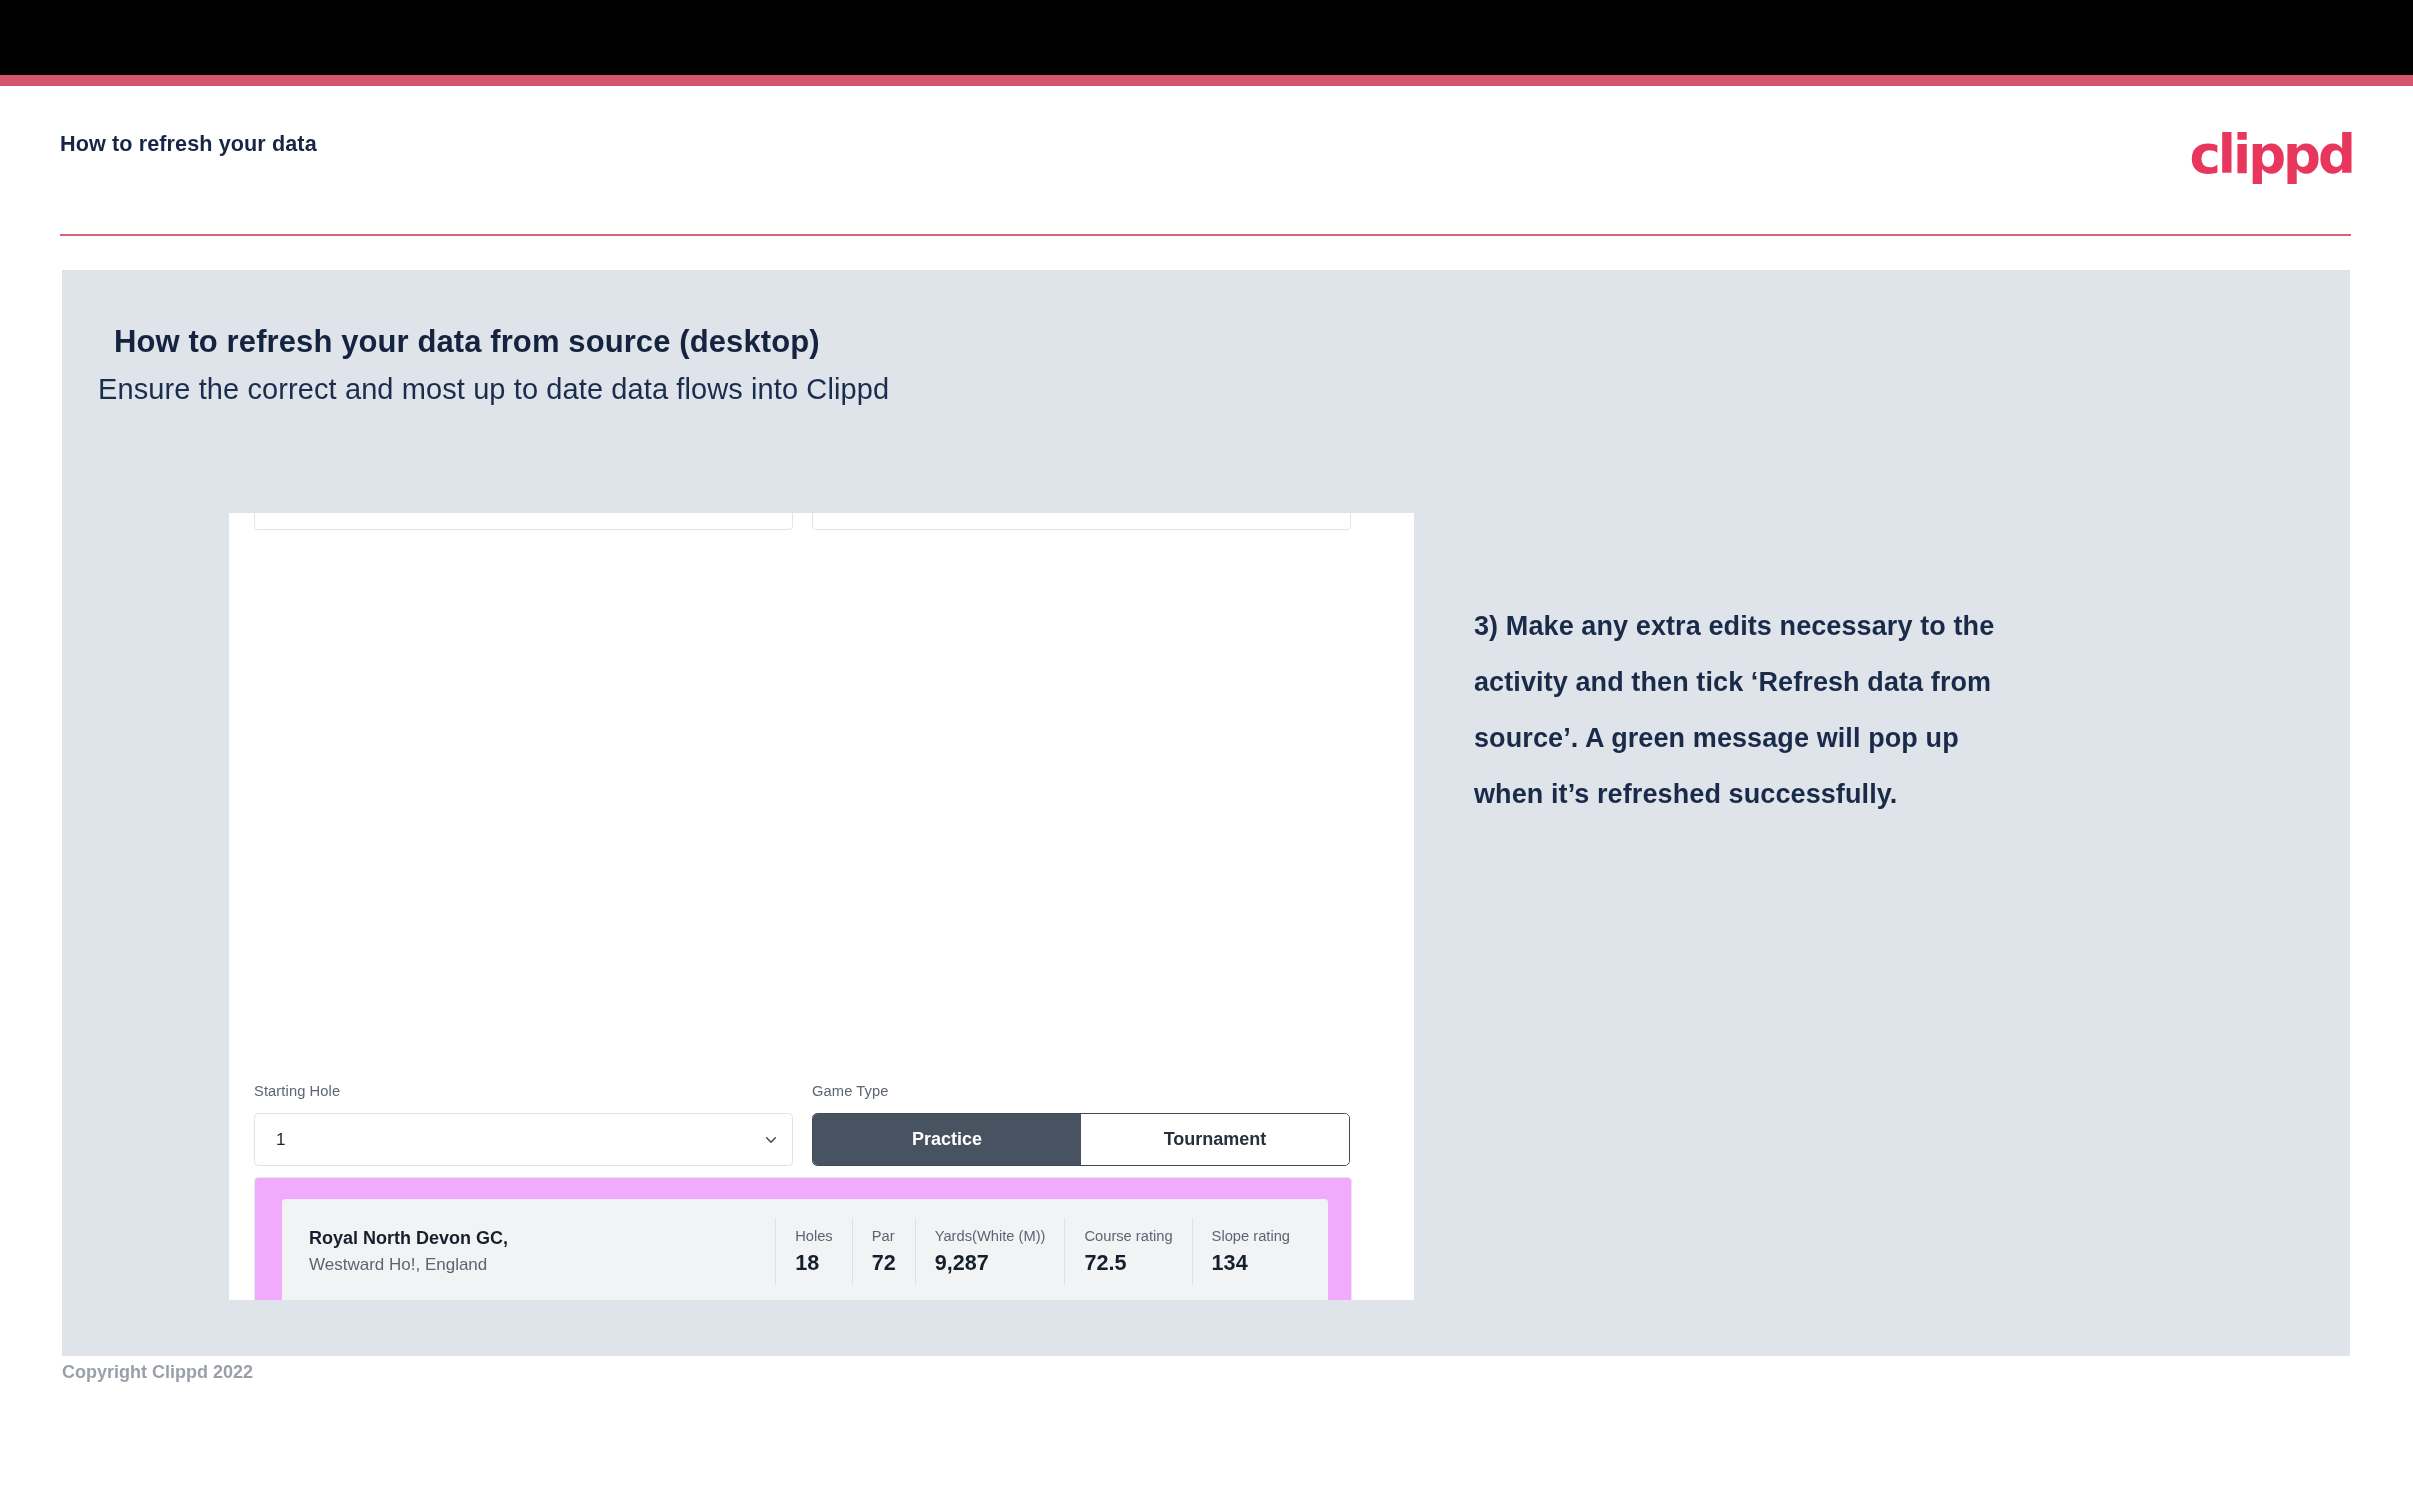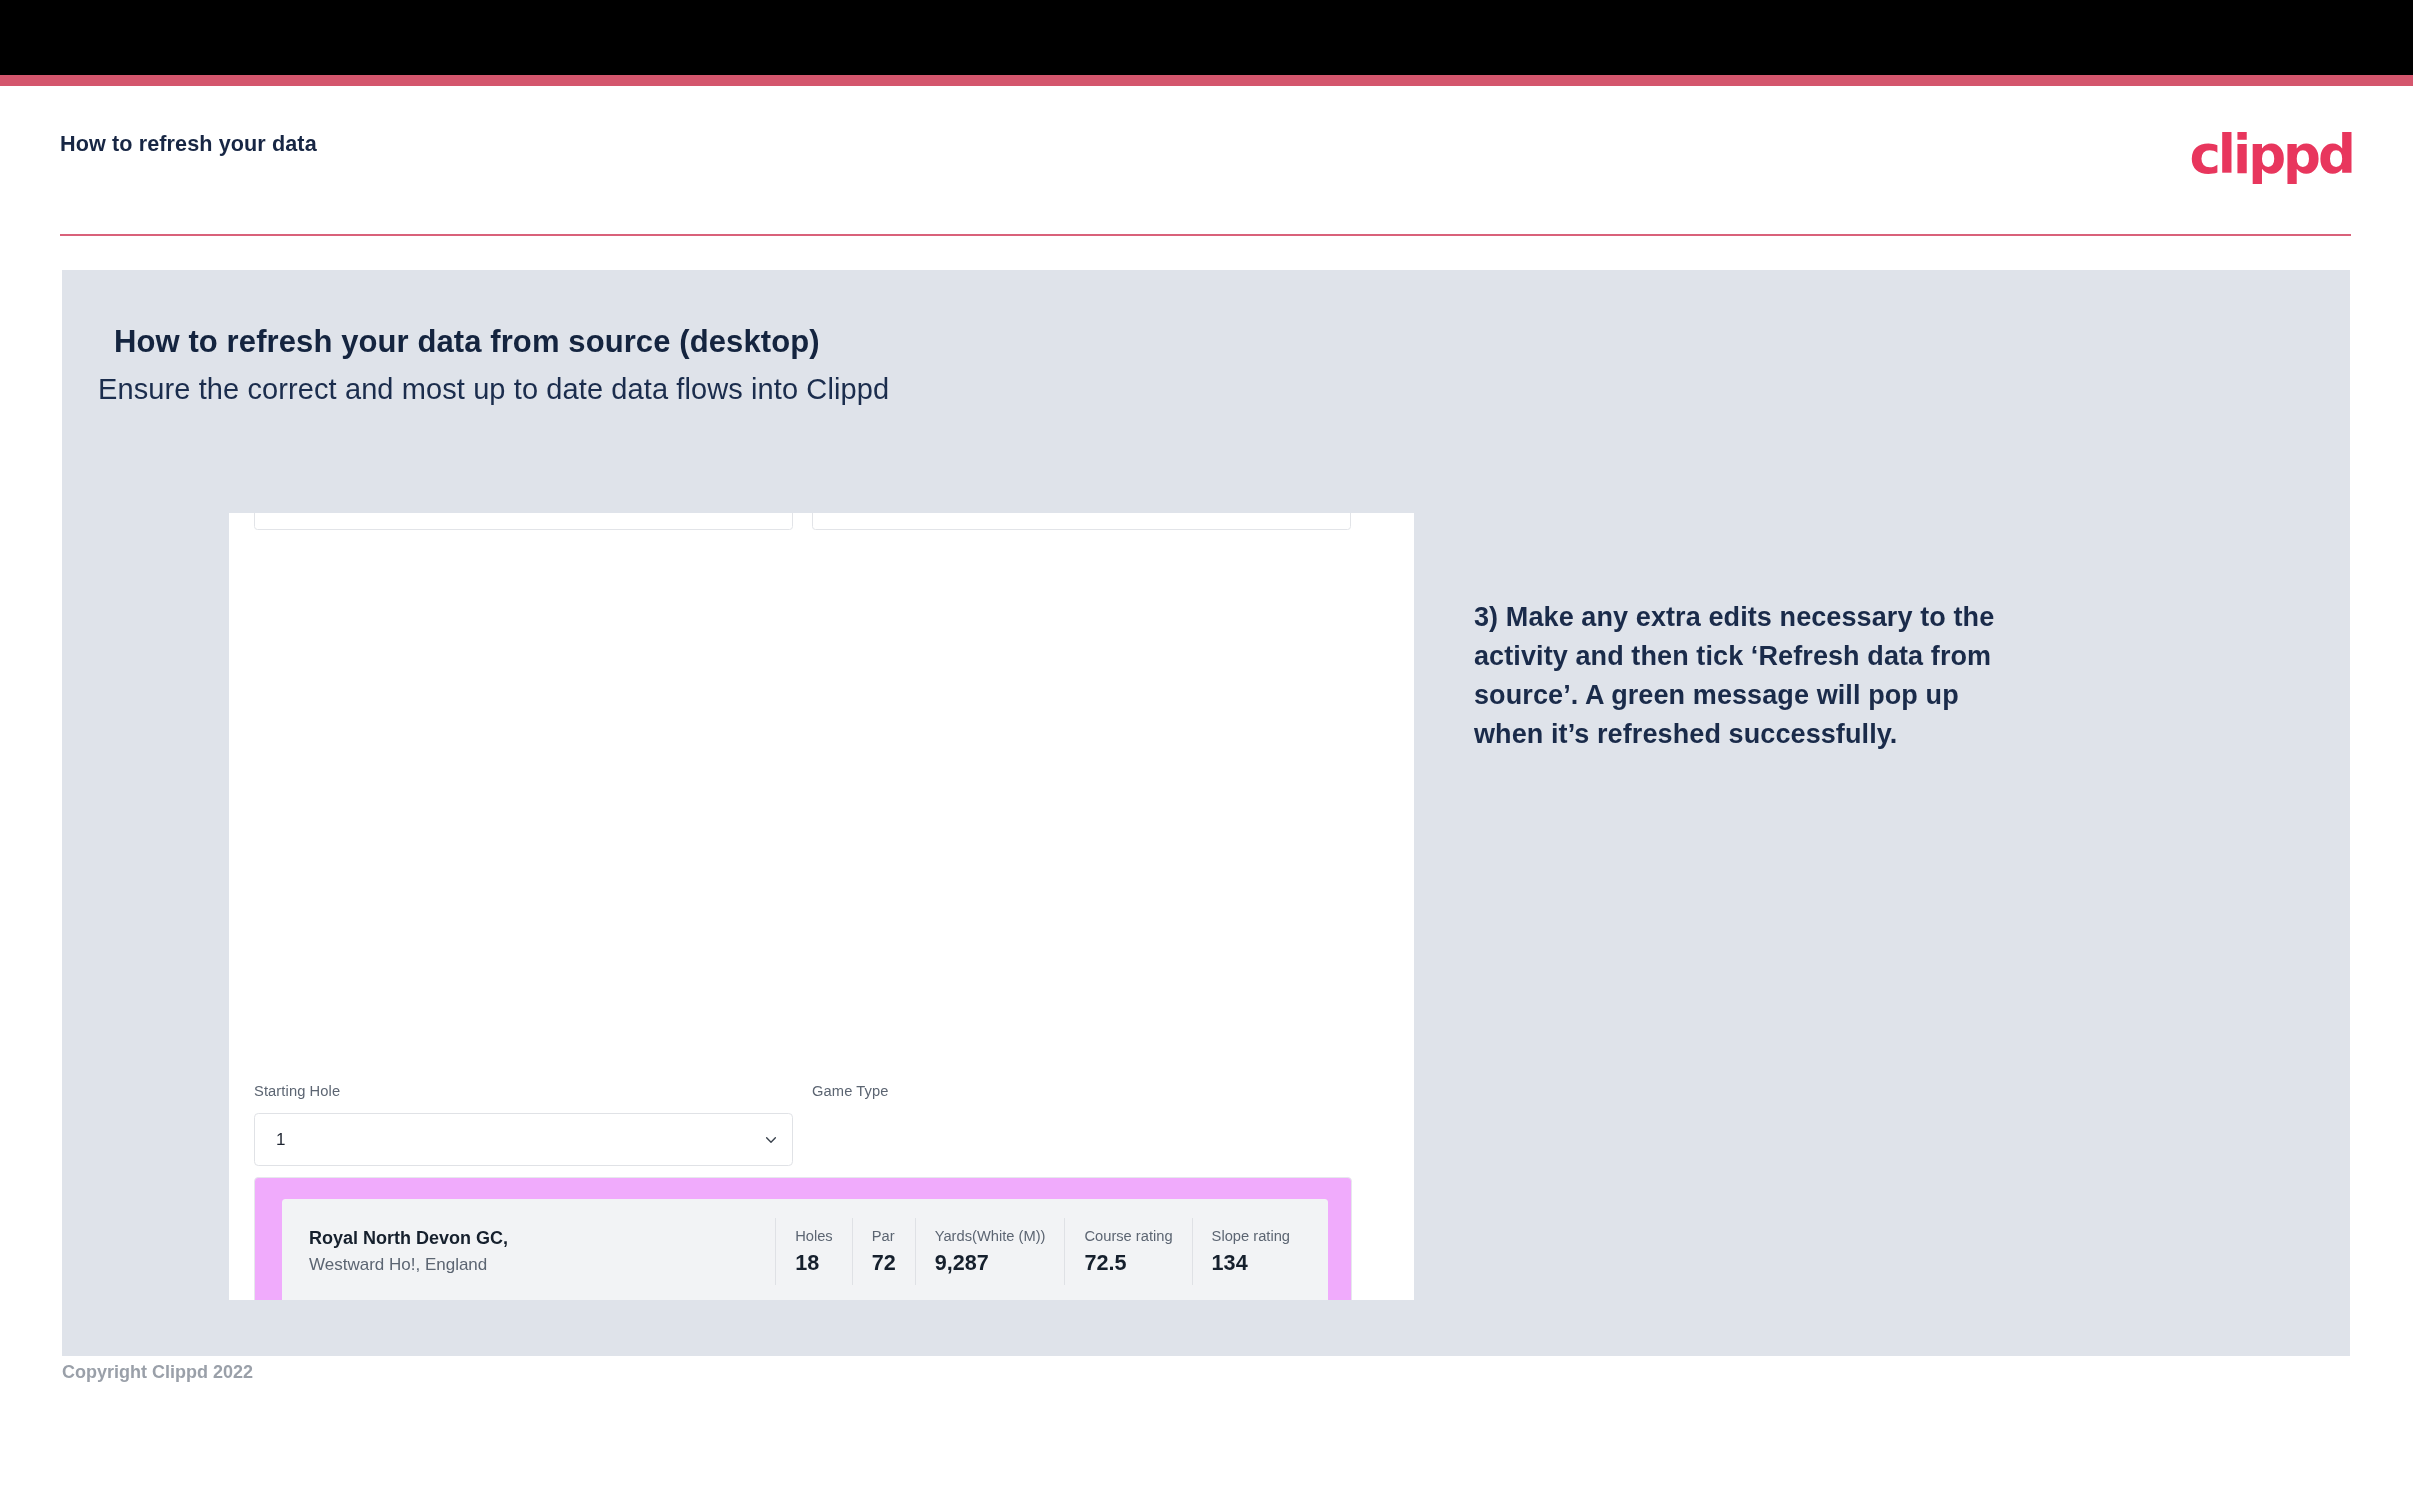--- a/index.html
+++ b/index.html
@@ -57,21 +57,21 @@
   .subhead {
     position: absolute; left: 98px; top: 373px;
     font-size: 29px; font-weight: normal;
     color: #1b2d4d; letter-spacing: 0.1px;
   }
 
   
   .instruction {
     position: absolute; left: 1474px; top: 598px;
     width: 552px;
-    font-size: 27px; line-height: 39px;
+    font-size: 27px; line-height: 56px;
     color: #1a2b4a; font-weight: 600;
     letter-spacing: 0.1px;
   }
 
   
   .form-card {
     position: absolute; left: 229px; top: 513px;
     width: 1185px; height: 787px;
     background: #ffffff;
     overflow: hidden;
@@ -190,20 +190,24 @@
   <div class="select-box" style="left:25px; top:600px; width:539px; height:53px; padding-left:21px;">
     <span class="select-value">1</span>
     <span class="chev">
       <svg class="icon-svg" width="14" height="14" viewBox="0 0 16 16">
         <path d="M3 5.5 L8 10.5 L13 5.5" fill="none" stroke="#3a424d" stroke-width="1.6" stroke-linecap="round" stroke-linejoin="round"></path>
       </svg>
     </span>
   </div>
 
   <div class="field-label" style="left:583px; top:570px;">Game Type</div>
+  <div class="toggle">
+    <div class="seg active">Practice</div>
+    <div class="seg inactive">Tournament</div>
+  </div>
 
   <div class="course-outer">
     <div class="course-card">
       <div class="course-name">Royal North Devon GC,</div>
       <div class="course-loc">Westward Ho!, England</div>
       <div class="stats" id="course-stats">
           <div class="stat">
             <div class="stat-label">Holes</div>
             <div class="stat-value">18</div>
           </div>

